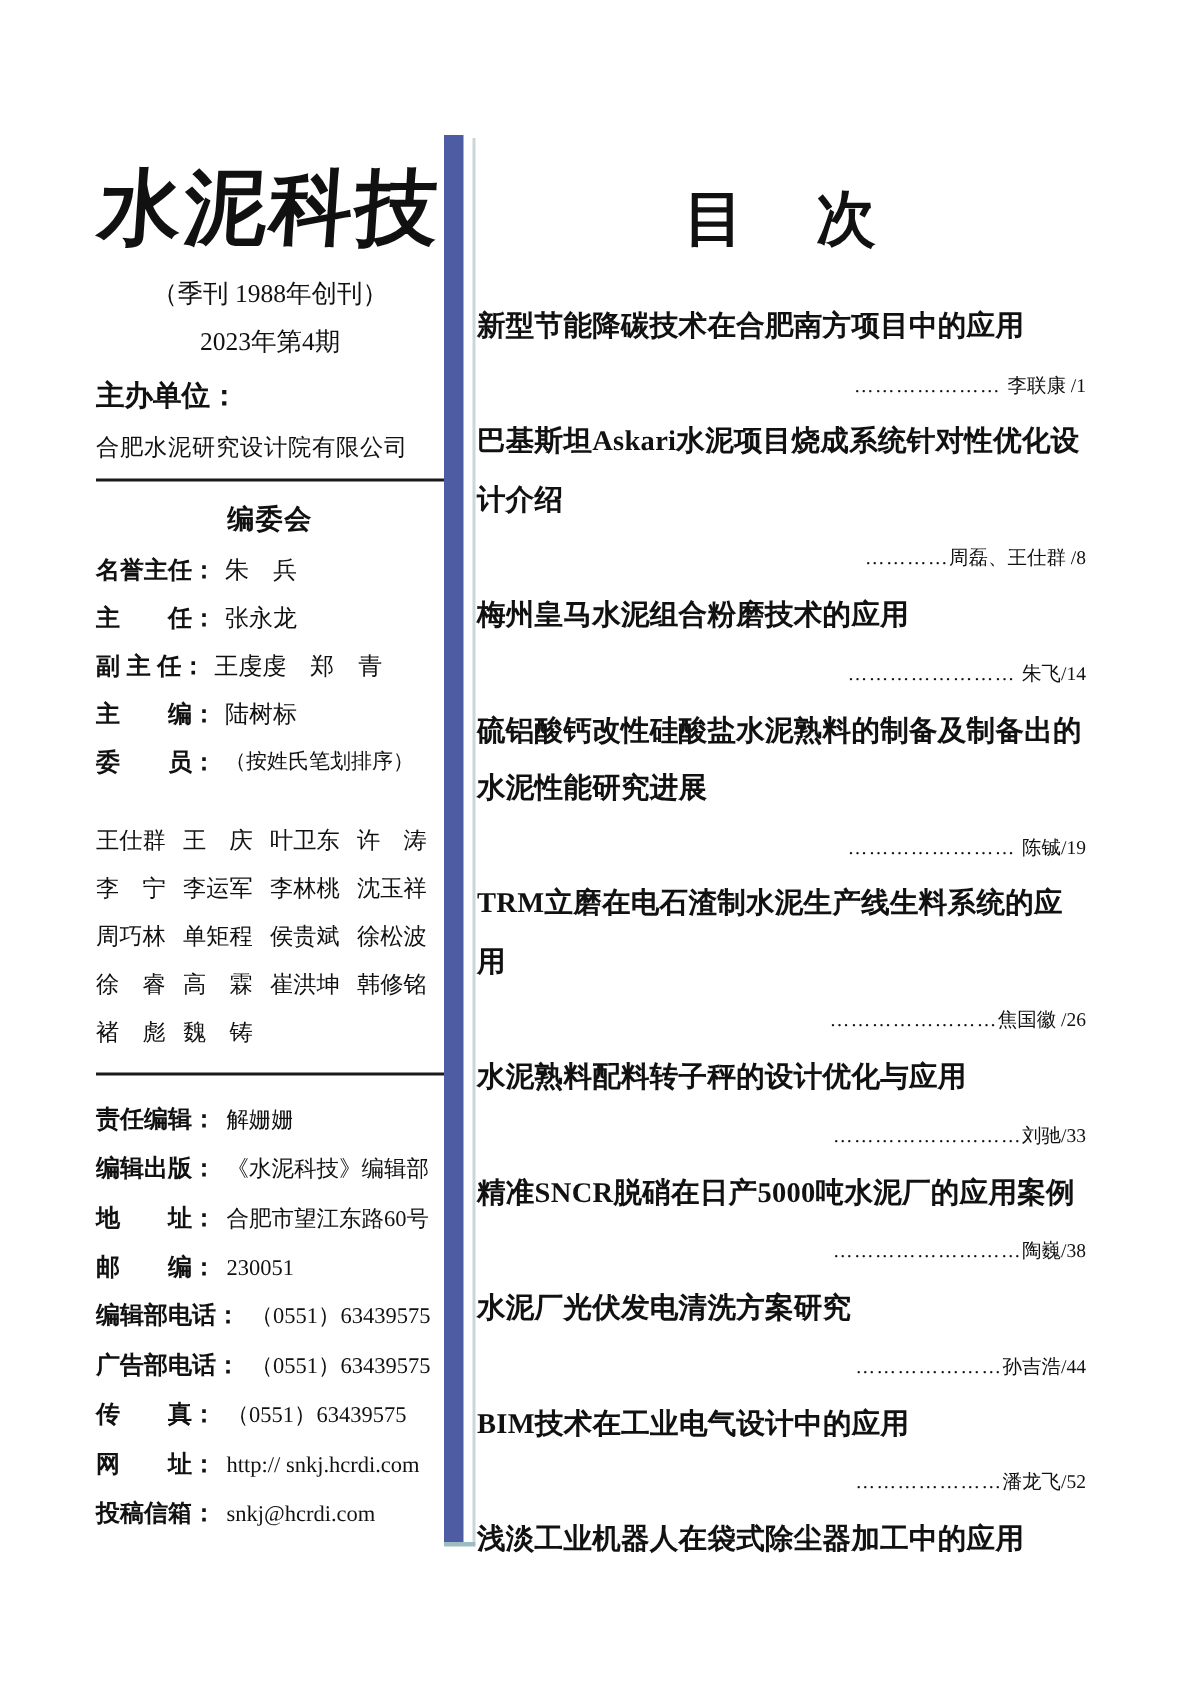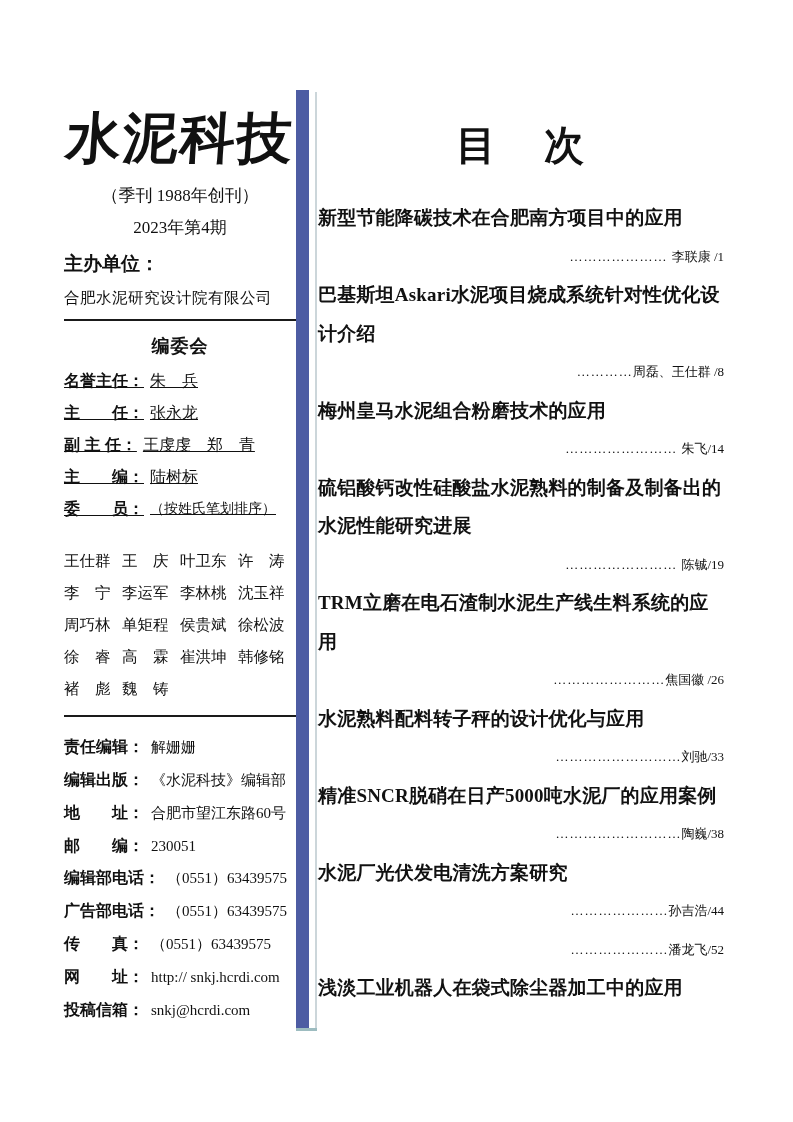--- a/index.html
+++ b/index.html
@@ -54,21 +54,21 @@
   .rule {
     border: none; border-top: 2px solid #1a1a1a;
     margin-top: 10px;
   }
 
   .board-heading {
     text-align: center; font-weight: 700; font-size: 18px; margin-top: 13px;
     font-family: "Liberation Sans", sans-serif; letter-spacing: 1px;
   }
   .roles { margin-top: 7px; }
-  .role-row { display: flex; font-size: 16px; line-height: 32px; align-items: center; text-decoration: underline; }
+  .role-row { display: flex; font-size: 16px; line-height: 32px; align-items: center; }
   .role-label {
     font-weight: 700; white-space: pre;
     font-family: "Liberation Sans", sans-serif;
   }
   .role-value { margin-left: 6px; font-size: 16px; white-space: pre; }
   .role-row.note .role-value { font-size: 14px; }
 
   .members-grid {
     display: grid; grid-template-columns: repeat(4, 1fr);
     font-size: 15.5px; line-height: 32px; margin-top: 20px;
@@ -251,20 +251,21 @@
         <div class="toc-title">精准SNCR脱硝在日产5000吨水泥厂的应用案例</div>
         <div class="toc-byline"><span class="toc-leader">………………………</span><span>陶巍</span><span>/38</span></div>
       </div>
 
       <div class="toc-entry">
         <div class="toc-title">水泥厂光伏发电清洗方案研究</div>
         <div class="toc-byline"><span class="toc-leader">…………………</span><span>孙吉浩</span><span>/44</span></div>
       </div>
 
       <div class="toc-entry">
+        <div class="toc-title">BIM技术在工业电气设计中的应用</div>
         <div class="toc-byline"><span class="toc-leader">…………………</span><span>潘龙飞</span><span>/52</span></div>
       </div>
 
       <div class="toc-entry">
         <div class="toc-title">浅淡工业机器人在袋式除尘器加工中的应用</div>
       </div>
 
     </div>
   </div>
 </div>

